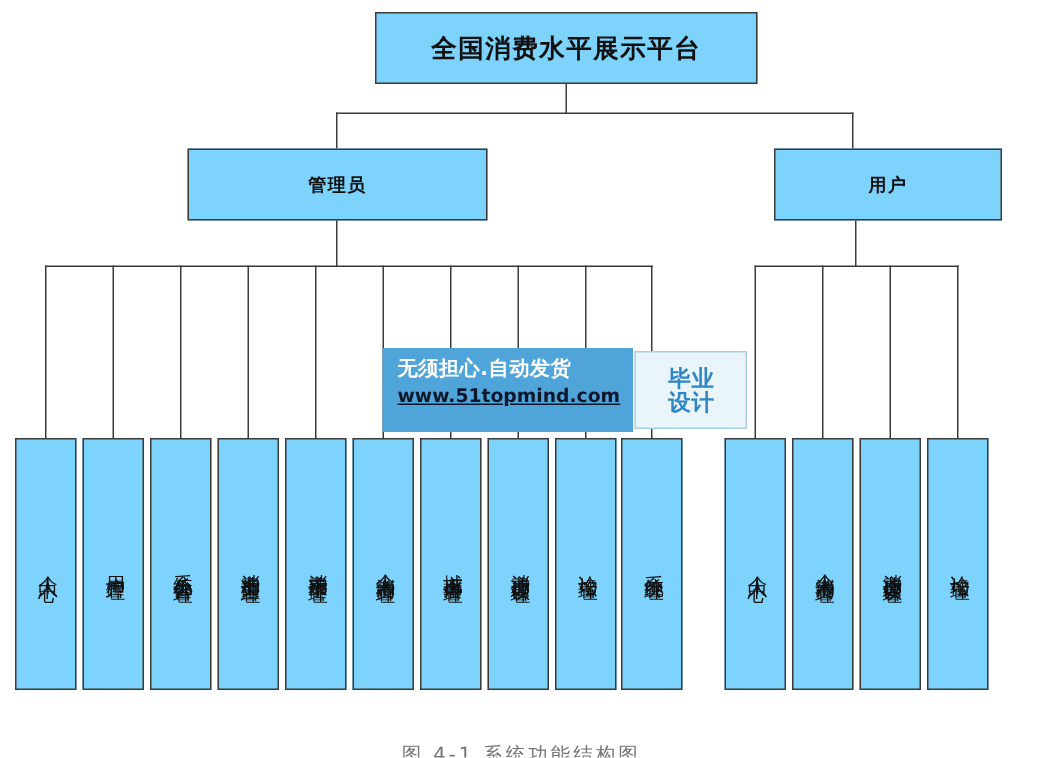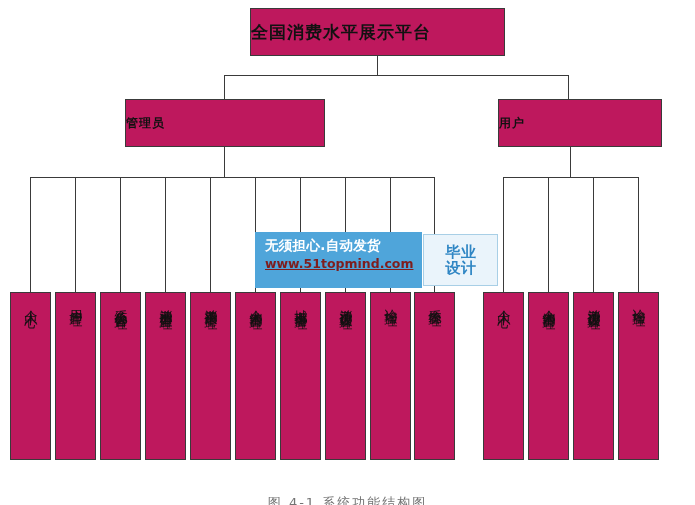--- a/index.html
+++ b/index.html
@@ -7,35 +7,35 @@
     width:695px;height:505px;
     background:#ffffff;
     font-family:"DejaVu Sans","Liberation Sans",sans-serif;
     position:relative;overflow:hidden;
   }
   #chart{position:absolute;left:0;top:0;width:695px;height:505px;}
 
   .node{
     position:absolute;
     box-sizing:border-box;
-    background:#be185d;
+    background:#7dd3fc;
     border:1.4px solid #3a3a3a;
-    display:flex;align-items:center;
+    display:flex;align-items:center;justify-content:center;
     color:#111;
     letter-spacing:1px;
   }
   .node.root{
     left:250px;top:8px;width:255px;height:48px;
     font-size:17px;font-weight:700;
   }
   .node.branch{
     height:48px;font-size:12px;font-weight:700;
   }
   .node.branch.admin{left:125px;top:99px;width:200px;}
-  .node.branch.user{left:498px;top:99px;width:164px;}
+  .node.branch.user{left:516px;top:99px;width:152px;}
 
   .node.leaf{
     top:292px;height:168px;width:41px;
     font-size:13px;font-weight:500;
     writing-mode:vertical-rl;
     text-orientation:upright;
     line-height:1.08;
     letter-spacing:1.5px;
     padding:6px 0;
     border-width:1.3px;
@@ -56,21 +56,21 @@
     padding:5px 9px 17px 10px;
     display:flex;flex-direction:column;justify-content:center;
     gap:1px;
   }
   #wm-line1{
     color:#ffffff;font-size:13.5px;font-weight:700;
     letter-spacing:0.3px;white-space:nowrap;
     font-family:"DejaVu Sans","Liberation Sans",sans-serif;
   }
   #wm-line2{
-    color:#7f1d1d;font-size:12.5px;font-weight:700;
+    color:#0f172a;font-size:12.5px;font-weight:700;
     letter-spacing:0px;white-space:nowrap;
     text-decoration:underline;
     font-family:"DejaVu Sans","Liberation Sans",sans-serif;
   }
   #wm-badge{
     background:#eaf4fb;
     border:1px solid #a8cfe6;
     margin:2px 2px 2px 1px;
     padding:2px 21px;
     display:flex;flex-direction:column;

